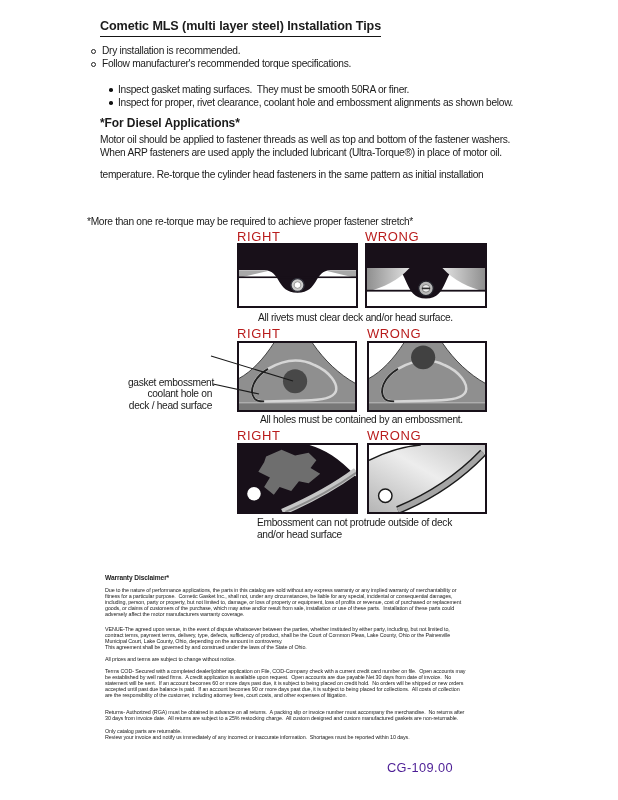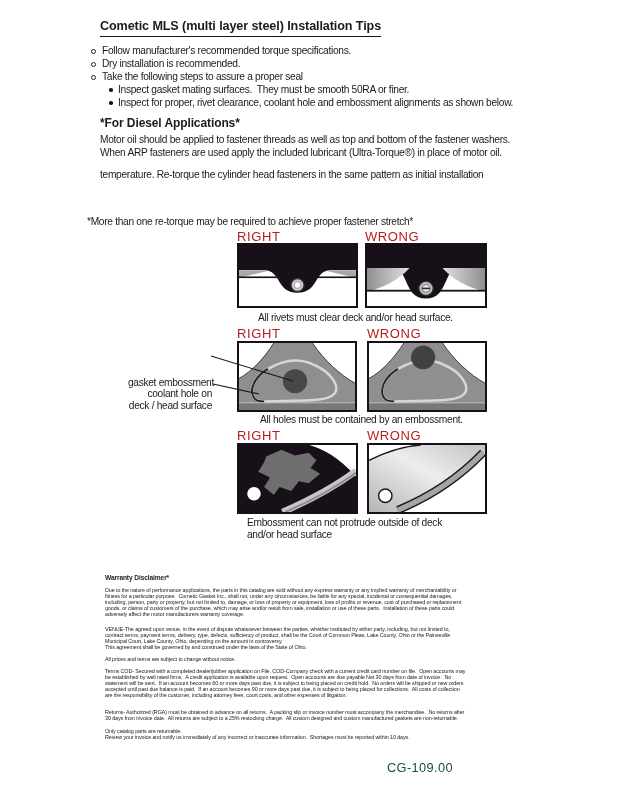--- a/index.html
+++ b/index.html
@@ -44,43 +44,43 @@
   .panel{box-sizing:border-box;border:2.5px solid #181019;background:#fff;}
   .panel svg{display:block;width:100%;height:100%;}
   .pr1a{left:237px;top:243px;width:121px;height:65px;}
   .pr1b{left:365px;top:243px;width:122px;height:65px;}
   .pr2a{left:237px;top:341px;width:120px;height:71px;}
   .pr2b{left:367px;top:341px;width:120px;height:71px;}
   .pr3a{left:237px;top:443px;width:121px;height:71px;}
   .pr3b{left:367px;top:443px;width:120px;height:71px;}
   .cap1{left:238px;top:312px;}
   .cap2{left:240px;top:414px;}
-  .cap3{left:227px;top:517px;}
+  .cap3{left:237px;top:517px;}
   
   .ann{font-size:10.2px;letter-spacing:-0.3px;line-height:11.6px;text-align:right;white-space:pre;}
   .ann-coolant{left:88px;top:344px;width:124px;margin-top:44px;}
   .ann-emboss{left:88px;top:377px;width:126px;}
   .ann-lines{left:203px;top:338px;width:125px;height:64px;pointer-events:none;z-index:5;}
   
   .legal-h{left:105px;top:574px;font-size:6.6px;font-weight:bold;letter-spacing:-0.1px;white-space:pre;}
   .fine{font-size:5.4px;letter-spacing:-0.1px;line-height:5.95px;color:#222;white-space:pre;}
   .lgA{left:105px;top:588px;}
   .lgB{left:105px;top:627px;}
   .lgC{left:105px;top:657px;}
   .lgD{left:105px;top:669px;}
   .lgE{left:105px;top:710px;}
   .lgF{left:105px;top:729px;}
-  .footer-code{left:360px;top:760px;width:120px;text-align:center;font-size:12.8px;letter-spacing:0.4px;color:#14532d;}
+  .footer-code{left:360px;top:760px;width:120px;text-align:center;font-size:12.8px;letter-spacing:0.4px;color:#4c1d95;}
 </style>
 </head>
 <body>
 
 <div class="abs title">Cometic MLS (multi layer steel) Installation Tips</div>
 
-<div class="abs body-txt bullets"><div>Follow manufacturer's recommended torque specifications.</div><div>Dry installation is recommended.</div><div>Take the following steps to assure a proper seal</div></div>
+<div class="abs body-txt bullets"><div>Dry installation is recommended.</div><div>Follow manufacturer's recommended torque specifications.</div></div>
 <div class="abs body-txt subbullets"><div>Inspect gasket mating surfaces.  They must be smooth 50RA or finer.</div><div>Inspect for proper, rivet clearance, coolant hole and embossment alignments as shown below.</div></div>
 
 <div class="abs diesel-h">*For Diesel Applications*</div>
 <div class="abs body-txt p1"><div>Motor oil should be applied to fastener threads as well as top and bottom of the fastener washers.</div><div>When ARP fasteners are used apply the included lubricant (Ultra-Torque®) in place of motor oil.</div></div>
 <div class="abs body-txt p2"><div>temperature. Re-torque the cylinder head fasteners in the same pattern as initial installation</div></div>
 <div class="abs body-txt note">*More than one re-torque may be required to achieve proper fastener stretch*</div>
 
 <div class="abs fig-label r1-right-label">RIGHT</div>
 <div class="abs fig-label r1-wrong-label">WRONG</div>
 

